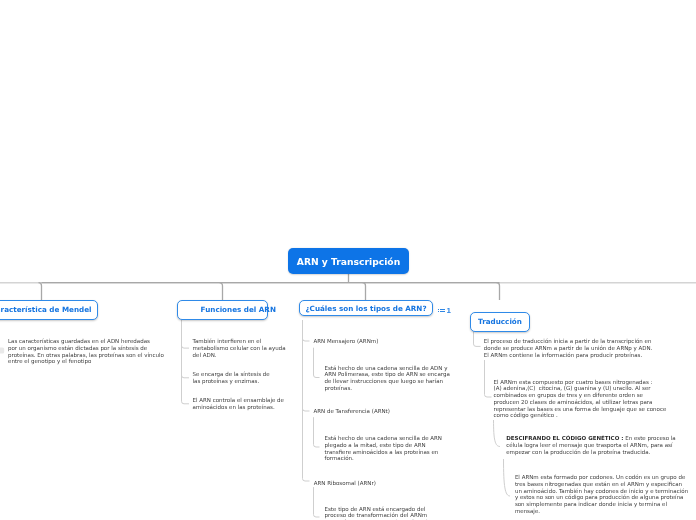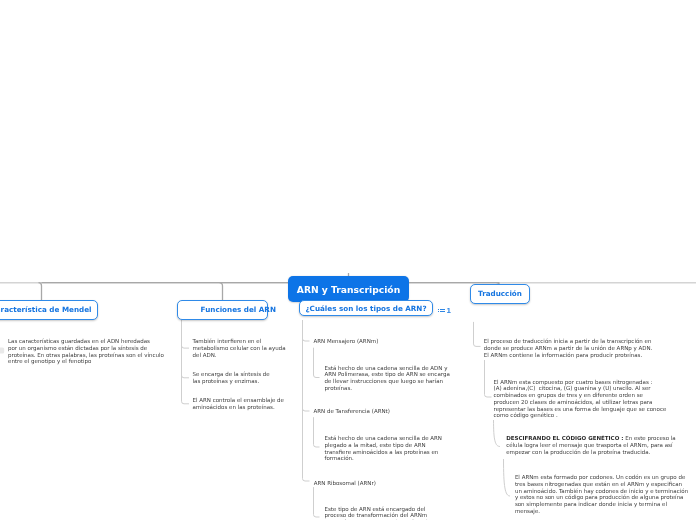--- a/index.html
+++ b/index.html
@@ -41,21 +41,21 @@
       <path d="M313.5 347.7 V375.0 a2.5 2.5 0 0 0 2.5 2.5 H319.5"></path>
       <path d="M313.5 417.2 V444.5 a2.5 2.5 0 0 0 2.5 2.5 H319.5"></path>
       <path d="M313.5 487.1 V514.5 a2.5 2.5 0 0 0 2.5 2.5 H319.5"></path>
       <path d="M473.5 321.9 V343.9 a2.5 2.5 0 0 0 2.5 2.5 H480.5"></path>
       <path d="M484.5 360.0 V394.5 a2.5 2.5 0 0 0 2.5 2.5 H491.5"></path>
       <path d="M493.5 420.0 C493.5 439.9, 495.1 446.5, 500.0 446.5"></path>
       <path d="M503.5 459.0 C503.5 486.8, 505.1 496.0, 510.0 496.0"></path>
     </g>
   </svg>
 
-  <div class="node root-node" style="left:288px;top:248px;width:121px;height:26px;margin-top:28px;">
+  <div class="node root-node" style="left:288px;top:248px;width:121px;height:26px;">
     <span>ARN y Transcripción</span>
     </div>
 
   <div class="node branch-node" style="left:-16px;top:300px;width:114px;height:19.5px;">
     <span>Característica de Mendel</span>
     </div>
 
   <div class="node branch-node" style="left:177px;top:300px;width:90.5px;height:19.5px;padding-left:32px;">
     <span>Funciones del ARN</span>
     </div>
@@ -67,21 +67,21 @@
   <div class="cnt" style="left:437px;top:306.6px;">
       <svg width="8" height="7" viewBox="0 0 8 7" shape-rendering="crispEdges">
         <rect x="1" y="2" width="1" height="1" fill="#2f86e4"></rect>
         <rect x="1" y="4" width="1" height="1" fill="#2f86e4"></rect>
         <rect x="3" y="2" width="5" height="1" fill="#2f86e4"></rect>
         <rect x="3" y="4" width="5" height="1" fill="#2f86e4"></rect>
       </svg>
       <span>1</span>
     </div>
 
-  <div class="node branch-node" style="left:470px;top:284px;width:60px;height:19.5px;">
+  <div class="node branch-node" style="left:470px;top:312px;width:60px;height:19.5px;">
     <span>Traducción</span>
     </div>
 
   <div class="leaf" style="left:8px;top:338.2px;"><span>Las características guardadas en el ADN heredadas
 por un organismo están dictadas por la síntesis de
 proteínas. En otras palabras, las proteínas son el vínculo
 entre el genotipo y el fenotipo</span></div>
 
   <div class="leaf" style="left:192.5px;top:338.2px;"><span>También interfieren en el
 metabolismo celular con la ayuda

